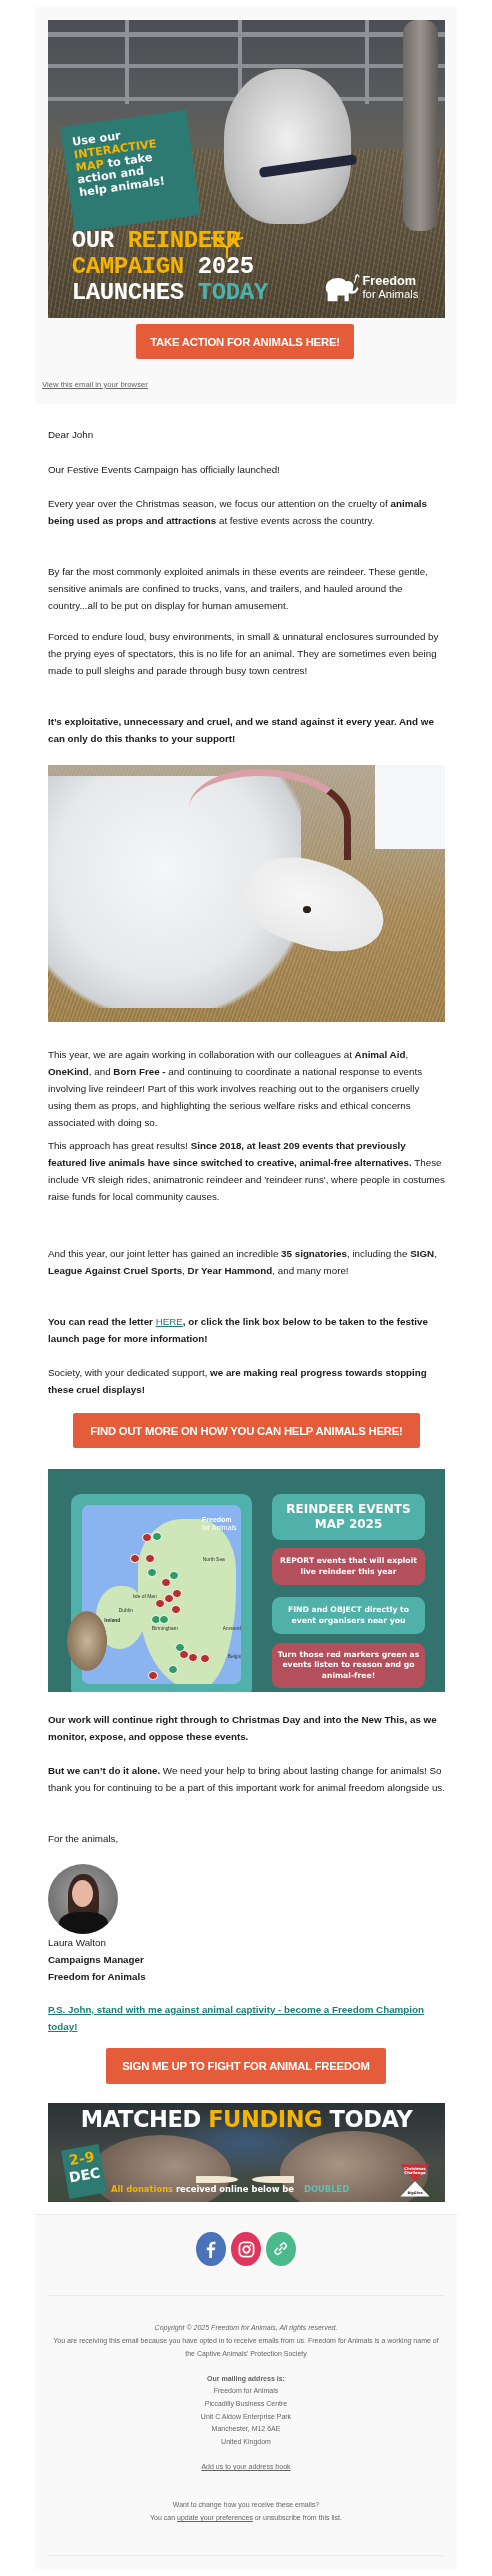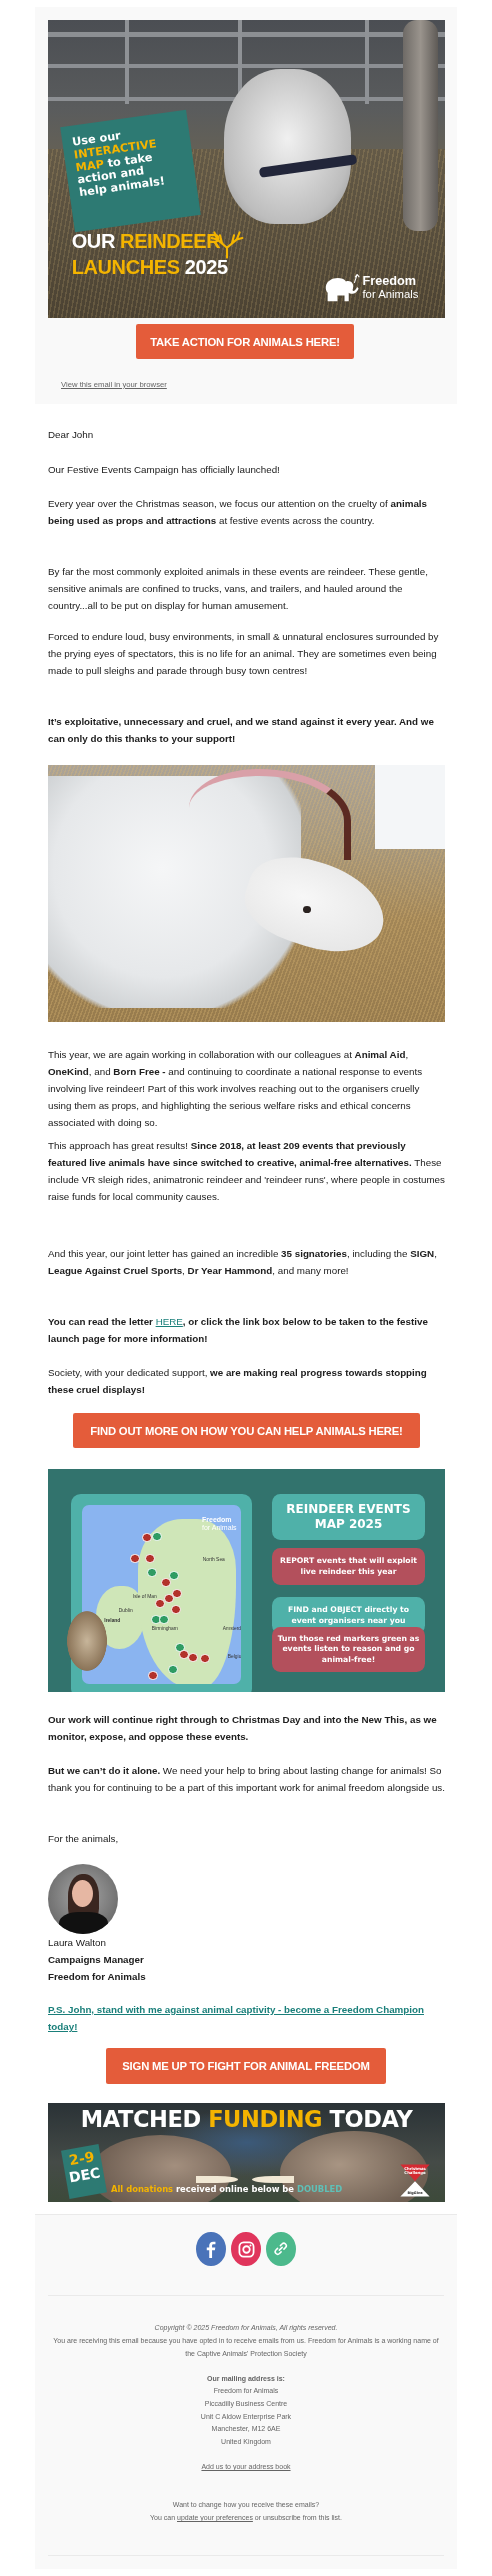--- a/index.html
+++ b/index.html
@@ -16,33 +16,33 @@
   .hero .stake { position: absolute; top: 0; width: 4.2px; height: 84px; background: #8f9296; }
   .hero .hay { position: absolute; left: 0; right: 0; bottom: 0; height: 169px;
                background: repeating-linear-gradient(100deg, rgba(140,120,80,.35) 0 1.4px, rgba(60,50,35,.2) 1.4px 4.2px), linear-gradient(180deg,#6e6450,#4f4636); }
   .hero .deer-body { position: absolute; left: 176px; top: 49px; width: 127px; height: 155px; border-radius: 45% 45% 40% 40%; background: radial-gradient(ellipse at 50% 45%, #f0f0f0, #bdbdbd 70%, #8b8b8b); }
   .hero .halter { position: absolute; left: 211px; top: 141px; width: 98px; height: 9.8px; background: #22263a; transform: rotate(-8deg); border-radius: 4.2px; }
   .hero .leg { position: absolute; right: 7px; top: 0; width: 35px; height: 211px; background: linear-gradient(90deg,#6e6a66,#9a948d,#5e5a56); border-radius: 14px; }
   .map-tag { position: absolute; left: 19.7px; top: 98px; width: 127px; height: 106px; background: #2d7a73; transform: rotate(-8deg); padding: 11.3px 9.8px; }
   .map-tag .ln { display: block; font-family: "DejaVu Sans", sans-serif; font-weight: bold; font-size: 11.3px; line-height: 12.7px; color: #ffffff; }
   .map-tag .hl { color: #f4b400; }
   .hero-title { position: absolute; left: 24px; top: 208px; }
-  .hero-title .row { display: block; font-family: Liberation Sans, sans-serif; font-weight: bold; font-size: 20px; line-height: 26px; letter-spacing: -0.4px; color: #ffffff; white-space: nowrap; }
+  .hero-title .row { display: block; font-family: Liberation Mono, monospace; font-weight: bold; font-size: 24px; line-height: 26px; letter-spacing: -0.4px; color: #ffffff; white-space: nowrap; }
   .hero-title .y { color: #f4b400; }
   .hero-title .t { color: #4bb3ad; }
   .antler { position: absolute; left: 162px; top: 211px; width: 34px; height: 28px; }
   .fa-logo { position: absolute; left: 274px; top: 253px; display: flex; align-items: center; gap: 2.8px; }
   .fa-logo .eleph { width: 38px; height: 31px; }
   .fa-logo .txt { color: #fff; line-height: 12.7px; }
   .fa-logo .t1 { display: block; font-size: 12.7px; font-weight: bold; }
   .fa-logo .t2 { display: block; font-size: 11.3px; }
 
   .btn { position: absolute; background: #e45c3a; color: #ffffff; font-family: "Liberation Sans", sans-serif; font-weight: bold; font-size: 11.3px; text-align: center; border-radius: 2.1px; display: flex; align-items: center; justify-content: center; letter-spacing: -0.2px; cursor: pointer; }
   .btn-1 { left: 101px; top: 317px; width: 218px; height: 35px; }
-  .view-link { position: absolute; left: 26px; top: 373px; font-size: 7.7px; color: #656565; text-decoration: underline; }
+  .view-link { position: absolute; left: 7px; top: 373px; font-size: 7.7px; color: #656565; text-decoration: underline; }
 
   
   .body-wrap { position: absolute; left: 48px; width: 397px; font-size: 9.8px; line-height: 17px; color: #202020; }
   .body-wrap p { position: absolute; left: 0; width: 397px; }
   .body-wrap b { font-weight: bold; }
   .link-teal { color: #1a7f7a; text-decoration: underline; }
 
   .photo2 { position: absolute; left: 48px; top: 765px; width: 397px; height: 257px; overflow: hidden;
             background:
               repeating-linear-gradient(110deg, rgba(176,145,90,.55) 0 1.4px, rgba(120,96,58,.35) 1.4px 3.5px),
@@ -64,40 +64,40 @@
   .map-logo { position: absolute; right: 4.2px; top: 11.3px; color: #fff; font-size: 7px; line-height: 7.7px; font-weight: bold; }
   .map-lbl { position: absolute; font-size: 4.9px; color: #333; }
   .map-deer { position: absolute; left: 4.2px; top: 106px; width: 70px; height: 120px;
               background: radial-gradient(ellipse 28px 42px at 50% 55%, #c7b59a, #8b7458 70%, transparent 72%); }
   .map-box { position: absolute; left: 224px; width: 153px; border-radius: 8.4px; color: #fff; font-family: "DejaVu Sans", sans-serif; font-weight: bold; text-align: center; display: flex; align-items: center; justify-content: center; padding: 0 4.2px; }
   .map-box.teal { background: #4fb1a9; }
   .map-box.red { background: #b3505c; }
   .mb-title { top: 25px; height: 46px; font-size: 12px; line-height: 15.5px; }
   .mb-1 { top: 79px; height: 37px; font-size: 7.7px; line-height: 10.6px; }
   .mb-2 { top: 128px; height: 37px; font-size: 7.7px; line-height: 10.6px; }
-  .mb-3 { top: 158px; height: 45px; font-size: 7.7px; line-height: 10.6px; }
+  .mb-3 { top: 174px; height: 45px; font-size: 7.7px; line-height: 10.6px; }
 
   .avatar { position: absolute; left: 48px; top: 1864px; width: 70px; height: 70px; border-radius: 50%; overflow: hidden;
             background: radial-gradient(circle at 50% 45%, #a7a7a7, #6c6c6c 75%); }
   .avatar .face { position: absolute; left: 24px; top: 15.5px; width: 21px; height: 27px; border-radius: 50%; background: #e6b7a3; }
   .avatar .hair { position: absolute; left: 19.7px; top: 9.8px; width: 31px; height: 49px; border-radius: 45% 45% 30% 30%; background: #3a2620; }
   .avatar .torso { position: absolute; left: 10.6px; top: 48px; width: 49px; height: 28px; border-radius: 40% 40% 0 0; background: #111; }
 
   .btn-2 { left: 73px; top: 1413px; width: 347px; height: 35px; }
   .btn-3 { left: 106px; top: 2048px; width: 280px; height: 36px; }
 
   .funding { position: absolute; left: 48px; top: 2103px; width: 397px; height: 99px; overflow: hidden;
              background: radial-gradient(ellipse 113px 42px at 50% 40%, #3c5a7a 0%, transparent 80%), linear-gradient(180deg,#2a3236,#454b47 60%,#3d4a3a); }
   .funding .ele-l { position: absolute; left: 42px; top: 32px; width: 141px; height: 77px; border-radius: 50%; background: radial-gradient(ellipse at 60% 40%, #a38f7e, #6c5c50 70%); }
   .funding .ele-r { position: absolute; left: 232px; top: 28px; width: 148px; height: 84px; border-radius: 50%; background: radial-gradient(ellipse at 40% 40%, #a89583, #6f5f52 70%); }
   .funding .tusk-l { position: absolute; left: 148px; top: 73px; width: 42px; height: 7px; border-radius: 0 50% 50% 0; background: #f1e8d4; }
   .funding .tusk-r { position: absolute; left: 204px; top: 73px; width: 42px; height: 7px; border-radius: 50% 0 0 50%; background: #f1e8d4; }
   .funding .fund-title { position: absolute; left: 0; right: 0; top: 2.8px; text-align: center; font-family: "DejaVu Sans", sans-serif; font-weight: bold; font-size: 22.5px; letter-spacing: -0.4px; color: #fff; white-space: nowrap; }
   .funding .y { color: #f4b400; }
-  .funding .tl { color: #5fc0b7; }
+  .funding .tl { color: #5fc0b7; margin-left: 7px; }
   .date-tag { position: absolute; left: 17px; top: 44px; width: 38px; height: 49px; background: #2d7a73; transform: rotate(-10deg); text-align: center; font-family: "DejaVu Sans", sans-serif; font-weight: bold; color: #fff; padding-top: 4.2px; }
   .date-tag .d1 { display: block; font-size: 14px; line-height: 15.5px; color: #f4b400; }
   .date-tag .d2 { display: block; font-size: 14px; line-height: 17px; }
   .fund-sub { position: absolute; left: 63px; top: 81px; font-family: "DejaVu Sans", sans-serif; font-weight: bold; font-size: 8.4px; color: #fff; white-space: nowrap; }
   .bigive { position: absolute; right: 14px; top: 60px; width: 32px; height: 35px; }
 
   
   .footer { position: absolute; left: 35px; top: 2214px; width: 422px; height: 355px; background: #f9f9f9; border-top: 1.4px solid #eaeaea; }
   .social { position: absolute; left: 0; right: 0; top: 17px; display: flex; justify-content: center; gap: 5.6px; }
   .soc { width: 29.5px; height: 34px; border-radius: 50%; display: flex; align-items: center; justify-content: center; cursor: pointer; }
@@ -133,21 +133,22 @@
       <span class="ln"><span class="hl">MAP</span> to take</span>
       <span class="ln">action and</span>
       <span class="ln">help animals!</span>
     </div>
 
     <svg class="antler" viewBox="0 0 48 40">
       <path d="M24 38 L24 24 M24 24 L10 12 M10 12 L6 2 M10 12 L2 10 M24 24 L38 12 M38 12 L42 2 M38 12 L46 10 M17 18 L14 6 M31 18 L34 6" stroke="#f4b400" stroke-width="3" fill="none" stroke-linecap="round"></path>
     </svg>
     <div class="hero-title">
       <span class="row"><span>OUR</span> <span class="y">REINDEER</span></span>
-      <span class="row"><span class="y">LAUNCHES</span> <span>2025</span></span>
+      <span class="row"><span class="y">CAMPAIGN</span> <span>2025</span></span>
+      <span class="row"><span>LAUNCHES</span> <span class="t">TODAY</span></span>
     </div>
     <div class="fa-logo">
       <svg class="eleph" viewBox="0 0 54 44">
         <path d="M8 40 L8 28 C4 24 4 14 12 10 C18 6 30 6 34 12 C40 10 46 14 44 22 C42 26 46 28 50 20 L52 22 C48 32 40 30 38 28 L38 40 L32 40 L32 32 L22 32 L22 40 Z" fill="#ffffff"></path>
         <path d="M46 14 L50 2 M50 2 L47 6 M50 2 L53 6" stroke="#fff" stroke-width="1.5" fill="none"></path>
       </svg>
       <div class="txt">
         <span class="t1">Freedom</span>
         <span class="t2">for Animals</span>
       </div>

